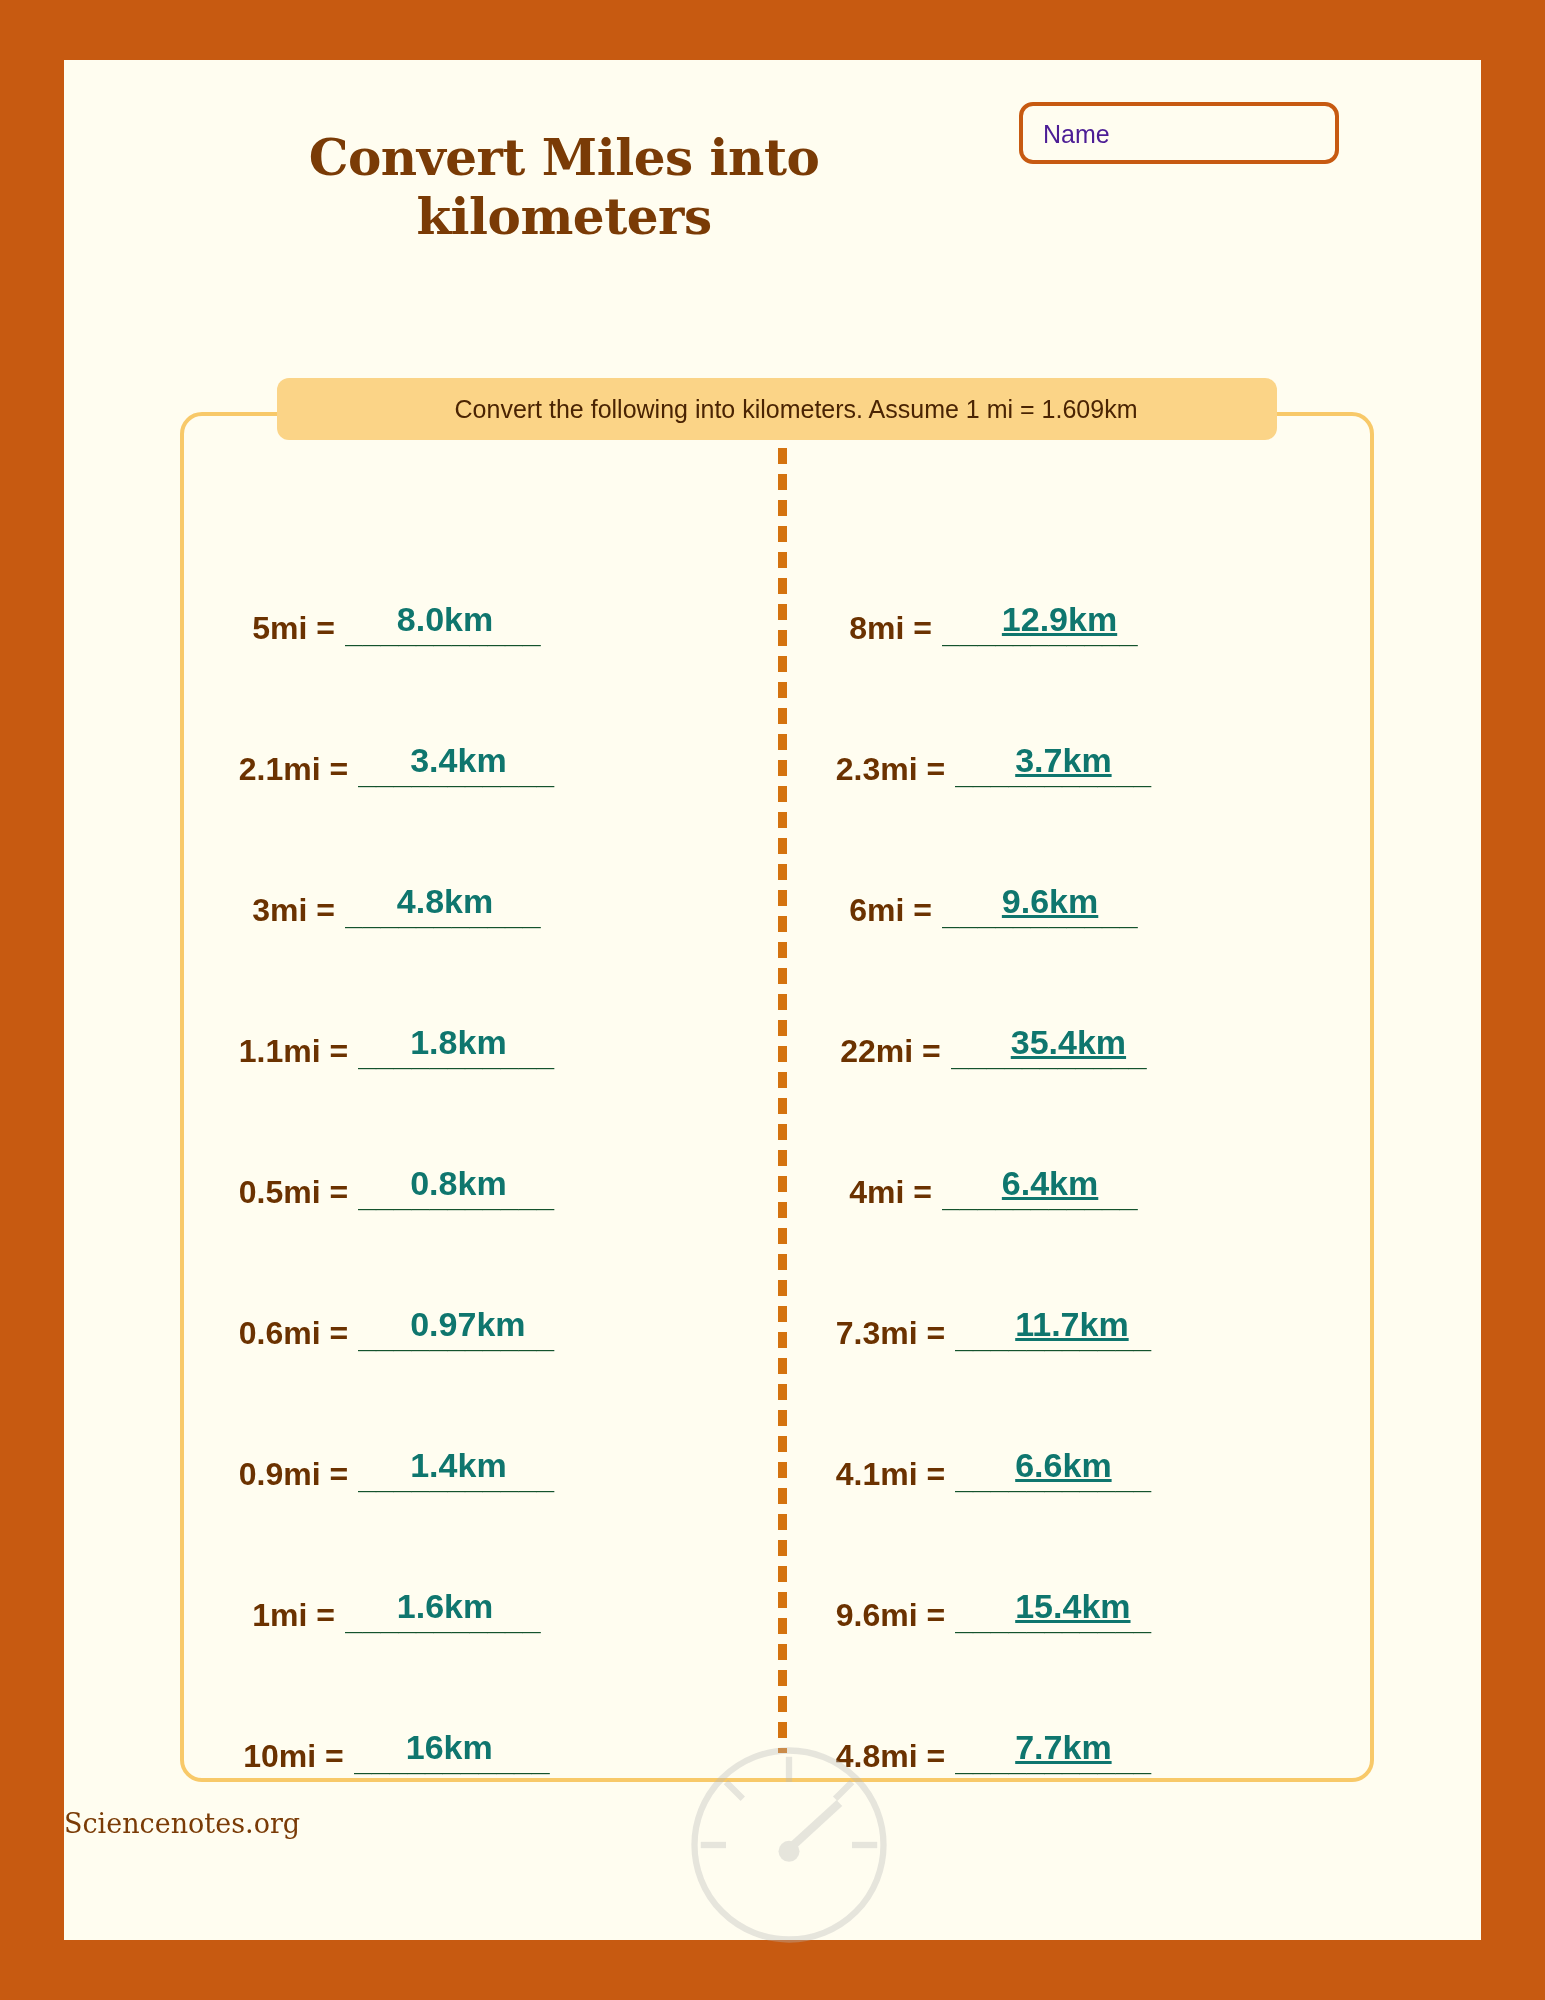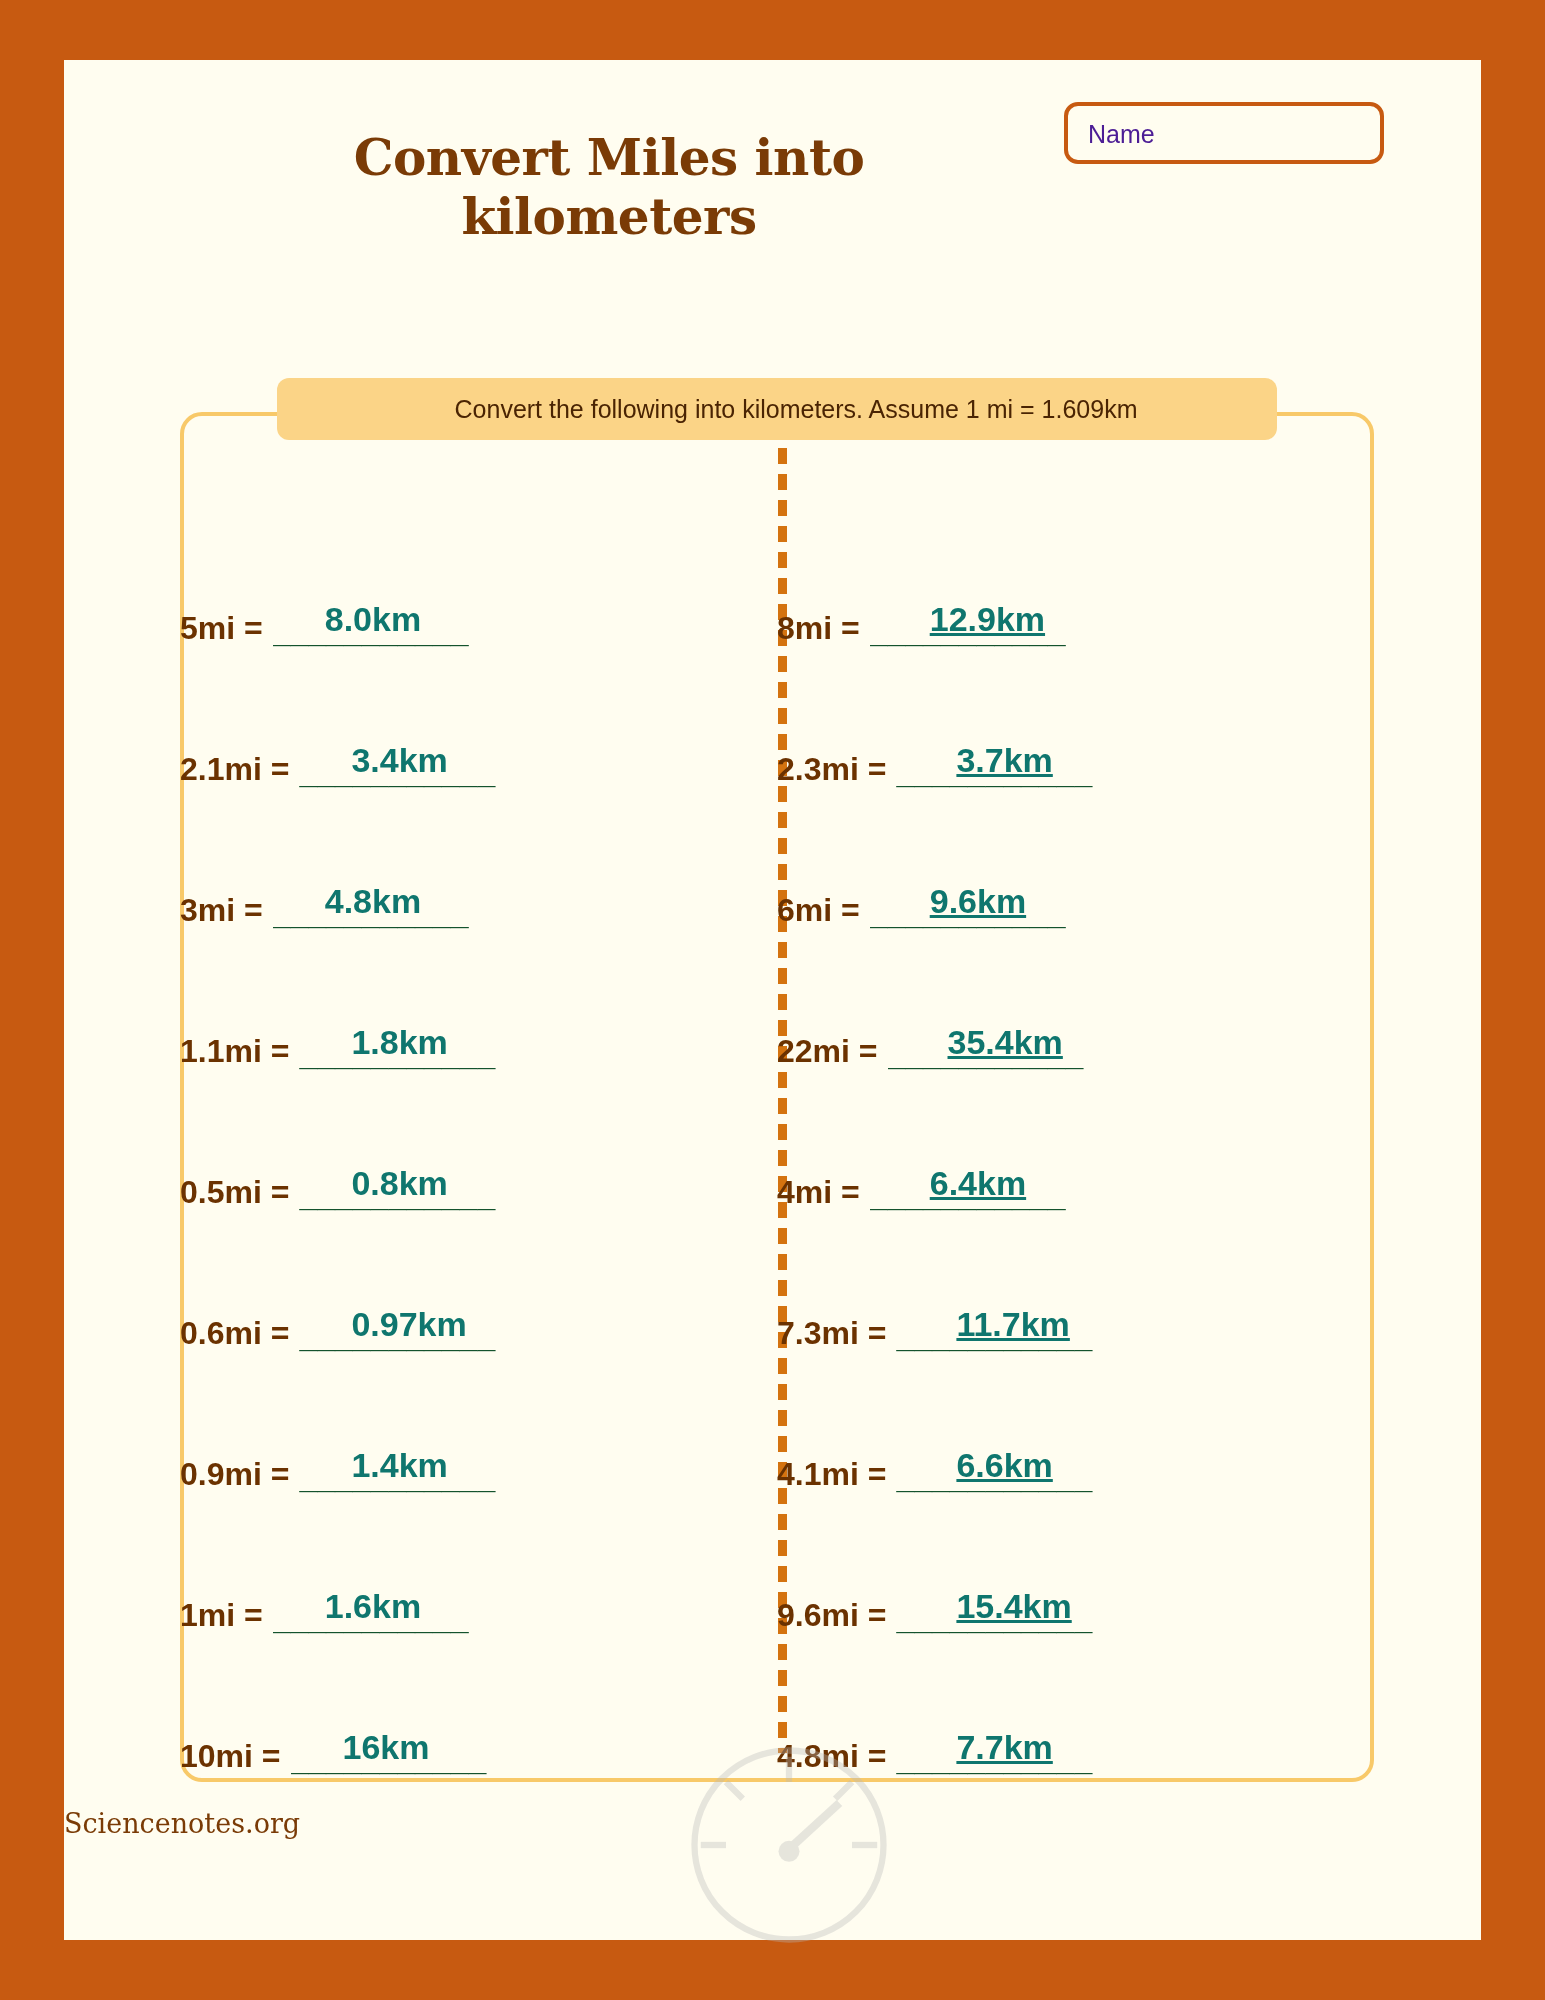--- a/index.html
+++ b/index.html
@@ -17,21 +17,20 @@
     top: 60px;
     width: 1417px;
     height: 1880px;
     background: #fffdf0;
   }
 
   
   .header {
     position: relative;
     height: 230px;
-    margin-left: 45px;
   }
   .title {
     position: absolute;
     left: 150px;
     top: 68px;
     width: 700px;
     text-align: center;
     font-family: "DejaVu Serif", serif;
     font-weight: bold;
     font-size: 50px;
@@ -111,20 +110,21 @@
     height: 141px;
     position: relative;
   }
   .prob {
     position: absolute;
     bottom: 22px;
     left: 0;
     width: 100%;
     display: flex;
     align-items: flex-end;
+    justify-content: center;
     color: #6b3200;
   }
   .lhs {
     font-size: 32px;
     font-weight: bold;
     white-space: nowrap;
     padding-bottom: 2px;
   }
   .blank {
     position: relative;

